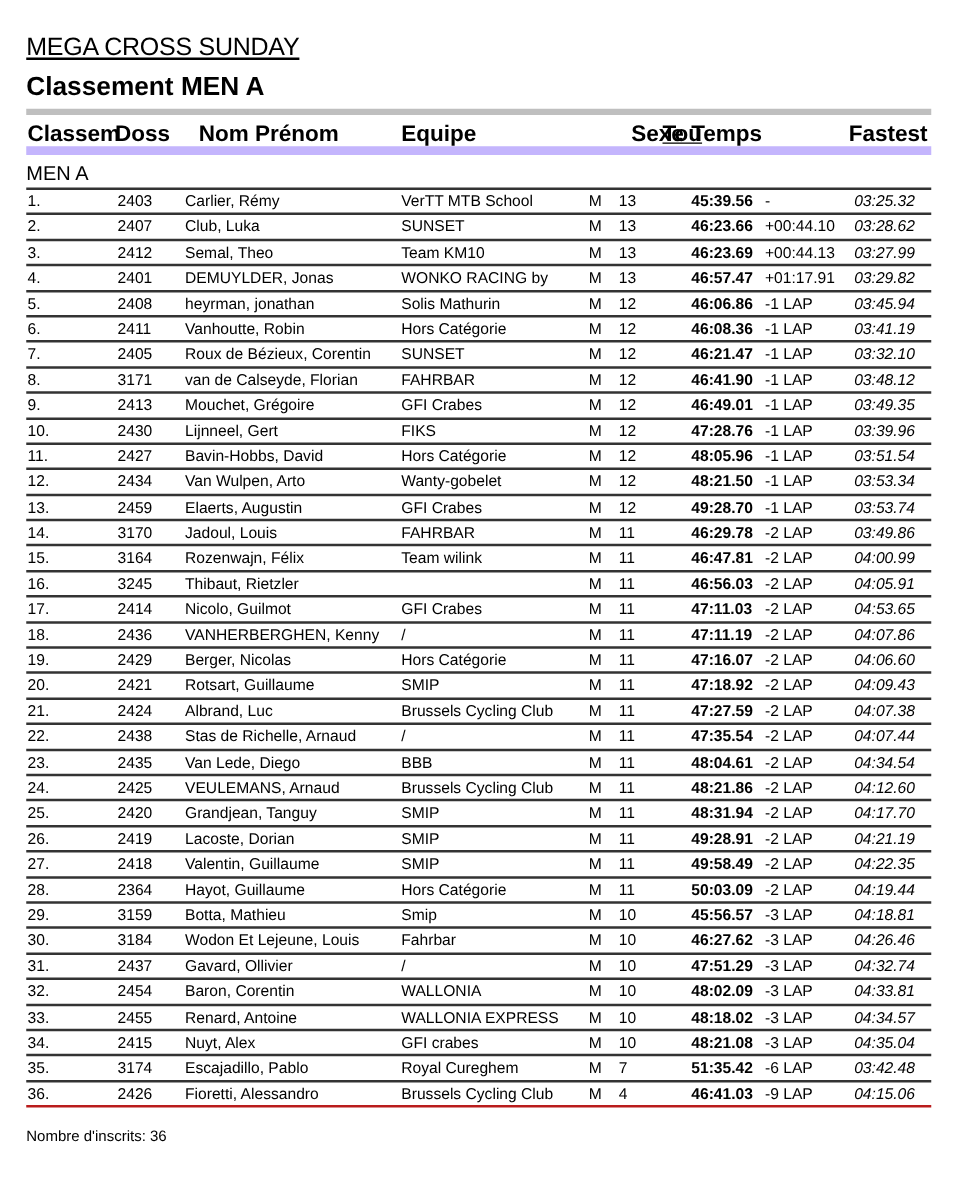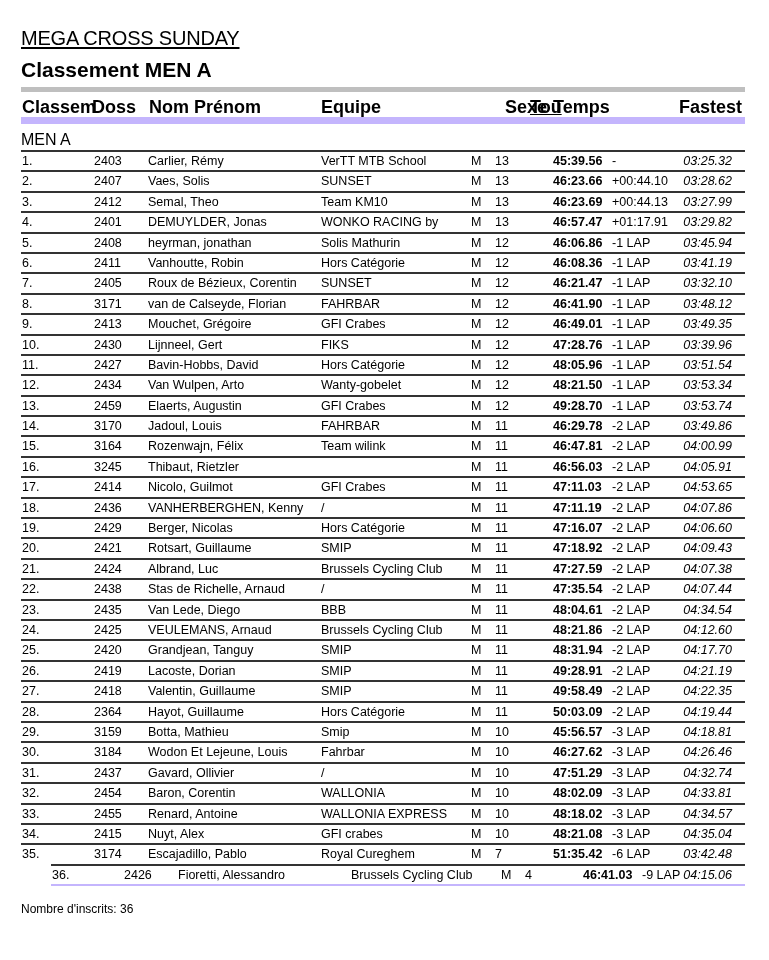--- a/index.html
+++ b/index.html
@@ -8,32 +8,32 @@
   .event-title { position:absolute; left:21px; top:27px; font-size:20px;
                  text-decoration:underline; text-underline-offset:2px; letter-spacing:-0.2px; }
   .class-title { position:absolute; left:21px; top:58px; font-size:21px; font-weight:bold; }
   .gray-bar { position:absolute; left:21px; top:87px; width:724px; height:5px; background:#bfbfbf; }
   .header-row { position:absolute; left:21px; top:95px; width:724px; height:22px;
                 border-bottom:7px solid #c4b5fd; font-weight:bold; font-size:18px; }
   .header-row span { position:absolute; top:2px; white-space:nowrap; }
   .group-label { position:absolute; left:21px; top:131px; font-size:16px; }
   .table { position:absolute; left:21px; top:150px; width:724px; }
   .row { position:relative; height:18.4px; border-top:2px solid #333; font-size:12.5px; }
-  .row:last-child { border-bottom:2px solid #c4b5fd;margin-left:30px; }
+  .row:last-child { border-bottom:2px solid #b91c1c; }
   .row span { position:absolute; top:2px; white-space:nowrap; }
   .c-rank { left:1px; }
   .c-doss { left:73px; }
   .c-name { left:127px; }
   .c-team { left:300px; }
   .c-sex  { left:450px; }
   .c-laps { left:474px; }
   .c-time { left:532px; font-weight:bold; }
   .c-gap  { left:591px; }
   .c-fast { right:13px; font-style:italic; }
-  .h-rank { left:1px; } .h-doss { left:71px; } .h-name { left:128px; }
+  .h-rank { left:1px; } .h-doss { left:71px; } .h-name { left:138px; }
   .h-team { left:300px; } .h-sex { left:450px;margin-left:34px; } .h-laps { left:509px;text-decoration:underline; }
   .h-time { left:532px; } .h-fast { right:3px; }
   .footer { position:absolute; left:21px; top:902px; font-size:12px; }
 </style>
 </head>
 <body>
 
 <div class="event-title">MEGA CROSS SUNDAY</div>
 <div class="class-title">Classement MEN A</div>
 <div class="gray-bar"></div>
@@ -59,21 +59,21 @@
       <span class="c-team">VerTT MTB School</span>
       <span class="c-sex">M</span>
       <span class="c-laps">13</span>
       <span class="c-time">45:39.56</span>
       <span class="c-gap">-</span>
       <span class="c-fast">03:25.32</span>
     </div>
     <div class="row">
       <span class="c-rank">2.</span>
       <span class="c-doss">2407</span>
-      <span class="c-name">Vaes, Solis</span>
+      <span class="c-name">Club, Luka</span>
       <span class="c-team">SUNSET</span>
       <span class="c-sex">M</span>
       <span class="c-laps">13</span>
       <span class="c-time">46:23.66</span>
       <span class="c-gap">+00:44.10</span>
       <span class="c-fast">03:28.62</span>
     </div>
     <div class="row">
       <span class="c-rank">3.</span>
       <span class="c-doss">2412</span>

